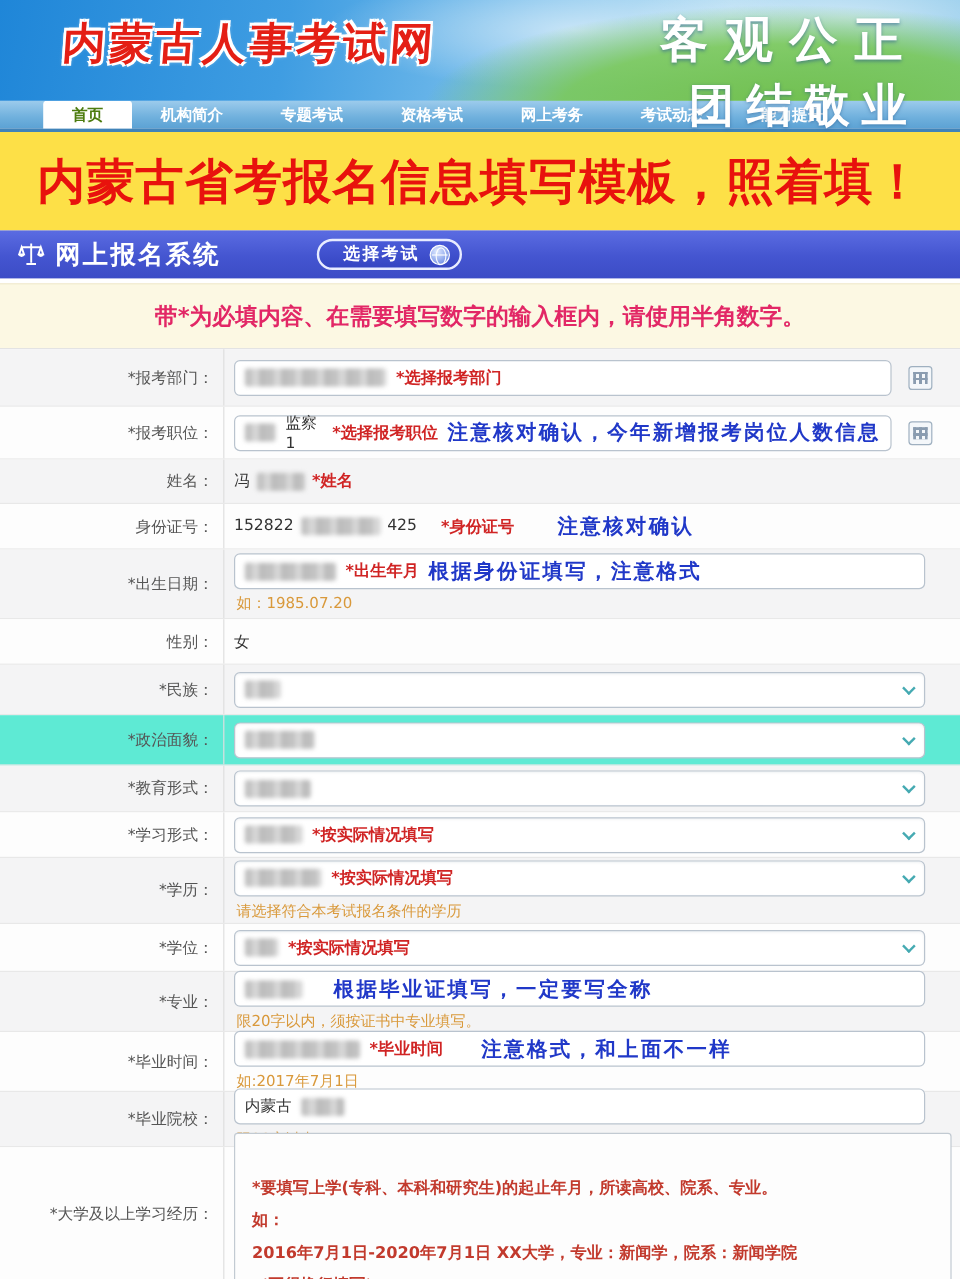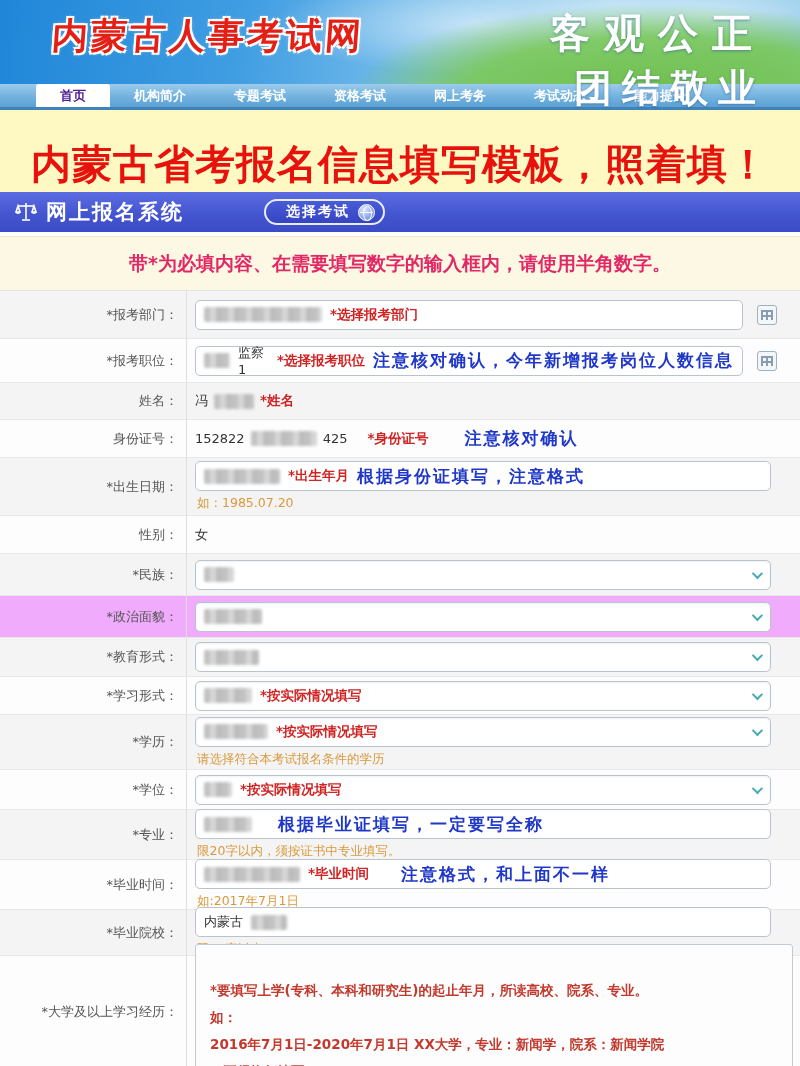--- a/index.html
+++ b/index.html
@@ -30,25 +30,25 @@
   .nav {
     display:flex; align-items:stretch; height:26px;
     background:linear-gradient(to bottom,#9ccbec,#6fb0dd 60%,#5ca2d4);
     border-bottom:3px solid #4183b8;
   }
   .tab {
     display:flex; align-items:center; justify-content:center;
     width:100px; color:#fff; font-weight:bold; font-size:13px; cursor:pointer;
   }
   .tab.active {
-    width:74px; margin-left:36px; background:#fff; color:#4c1d95;
+    width:74px; margin-left:36px; background:#fff; color:#4d7c0f;
     border-radius:3px 3px 0 0;
   }
   
-  .banner { height:82px; background:#fef9c3; display:flex; align-items:flex-end; justify-content:center; }
+  .banner { height:82px; background:#fde047; display:flex; align-items:center; justify-content:center; }
   .banner .t { font-size:40px; font-weight:900; color:#e8120d; letter-spacing:1px; }
   
   .sysbar {
     height:40px; margin-bottom:4px;
     background:linear-gradient(to bottom,#5b6ce2,#4455d0 55%,#3c4cc6);
     display:flex; align-items:center; color:#fff;
   }
   .scaleicon { width:24px; height:24px; margin:0 8px 0 14px; }
   .sysbar .st { font-size:21px; font-weight:bold; letter-spacing:2px; }
   .selbtn {
@@ -258,21 +258,21 @@
     <div class="fld">
       <div class="line">
         <div class="sbox">
           <span class="blur" style="width:30px"></span>
           <span class="chev"></span>
         </div>
       </div>
     </div>
   </div>
 
-  <div class="row w" style="height:42px; background:#f0abfc">
+  <div class="row w" style="height:42px; background:#5eead4">
     <div class="lbl">*政治面貌：</div>
     <div class="fld">
       <div class="line">
         <div class="sbox">
           <span class="blur" style="width:58px"></span>
           <span class="chev"></span>
         </div>
       </div>
     </div>
   </div>

